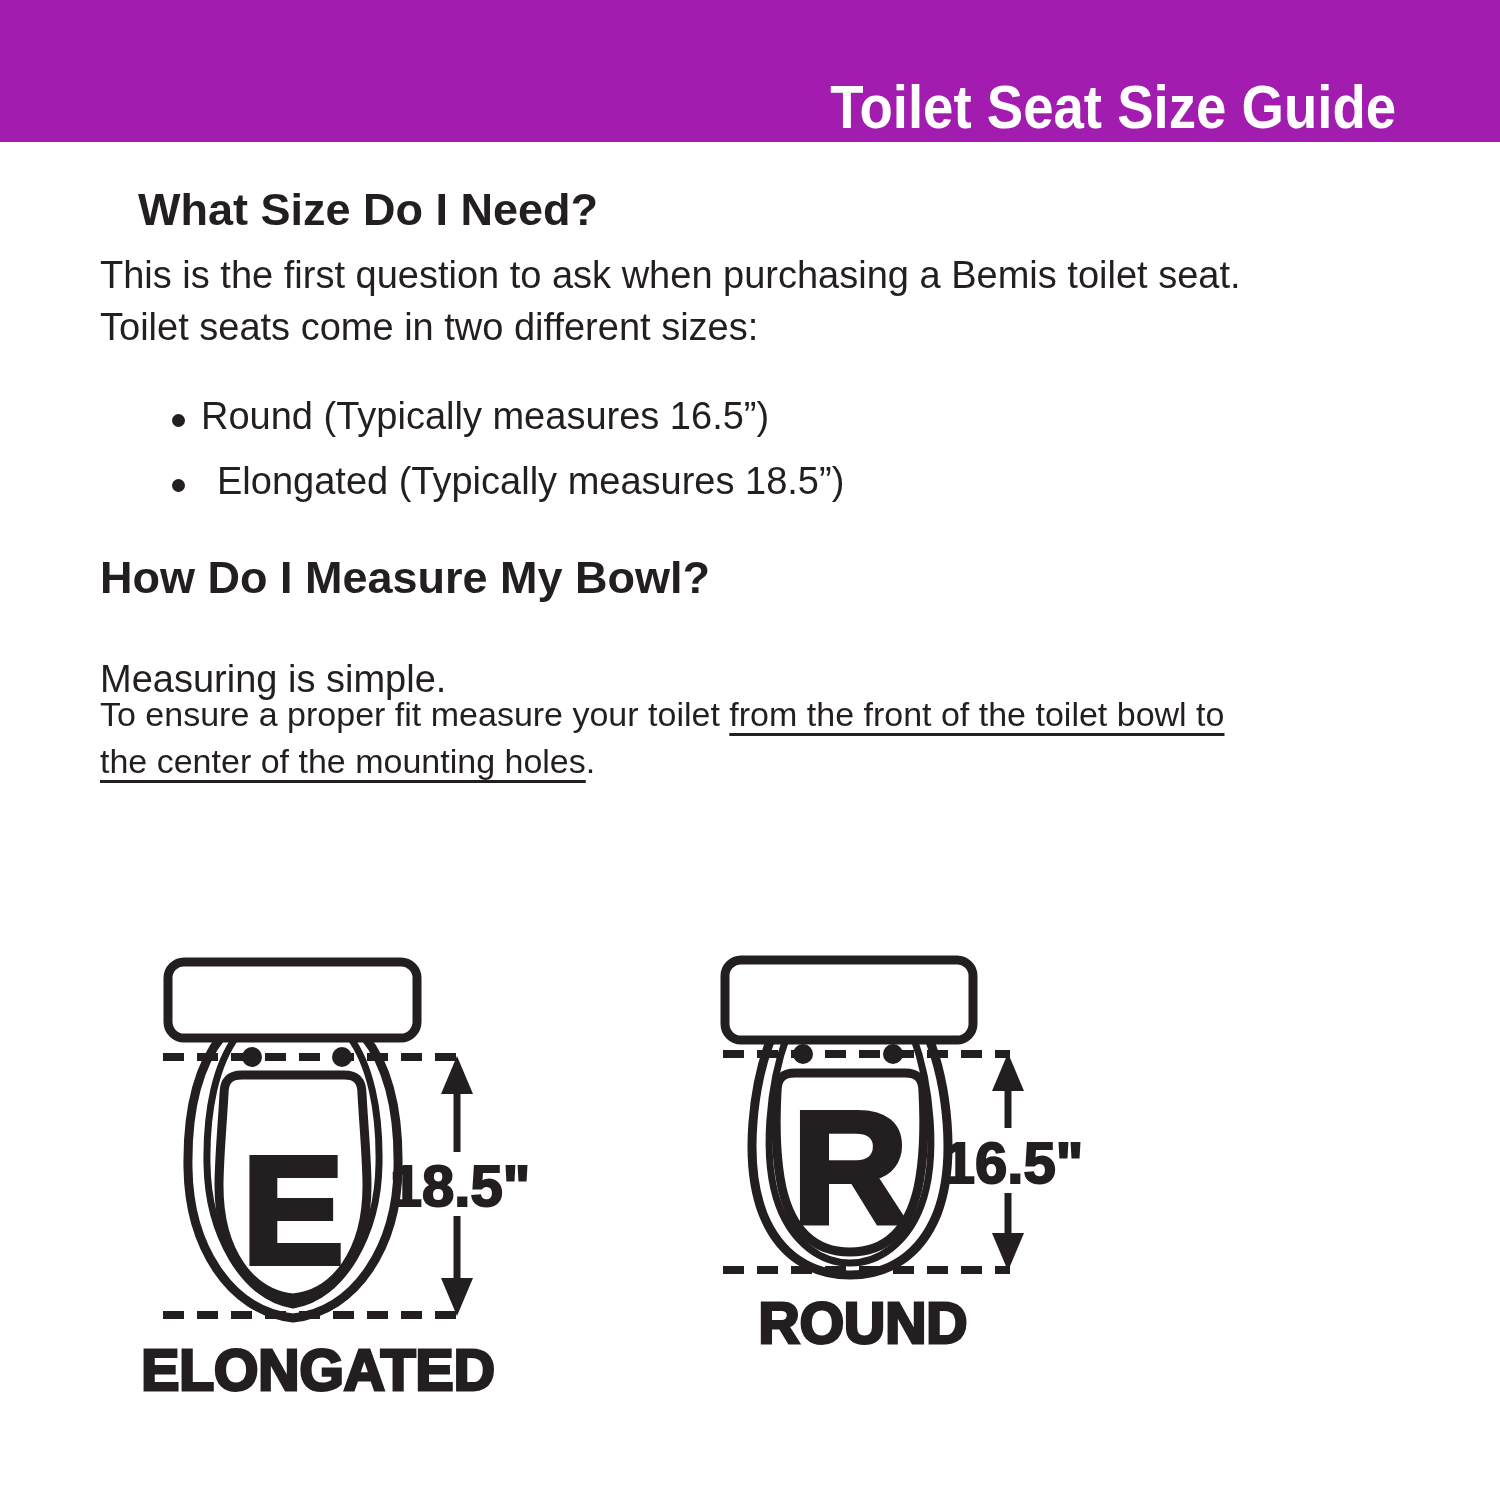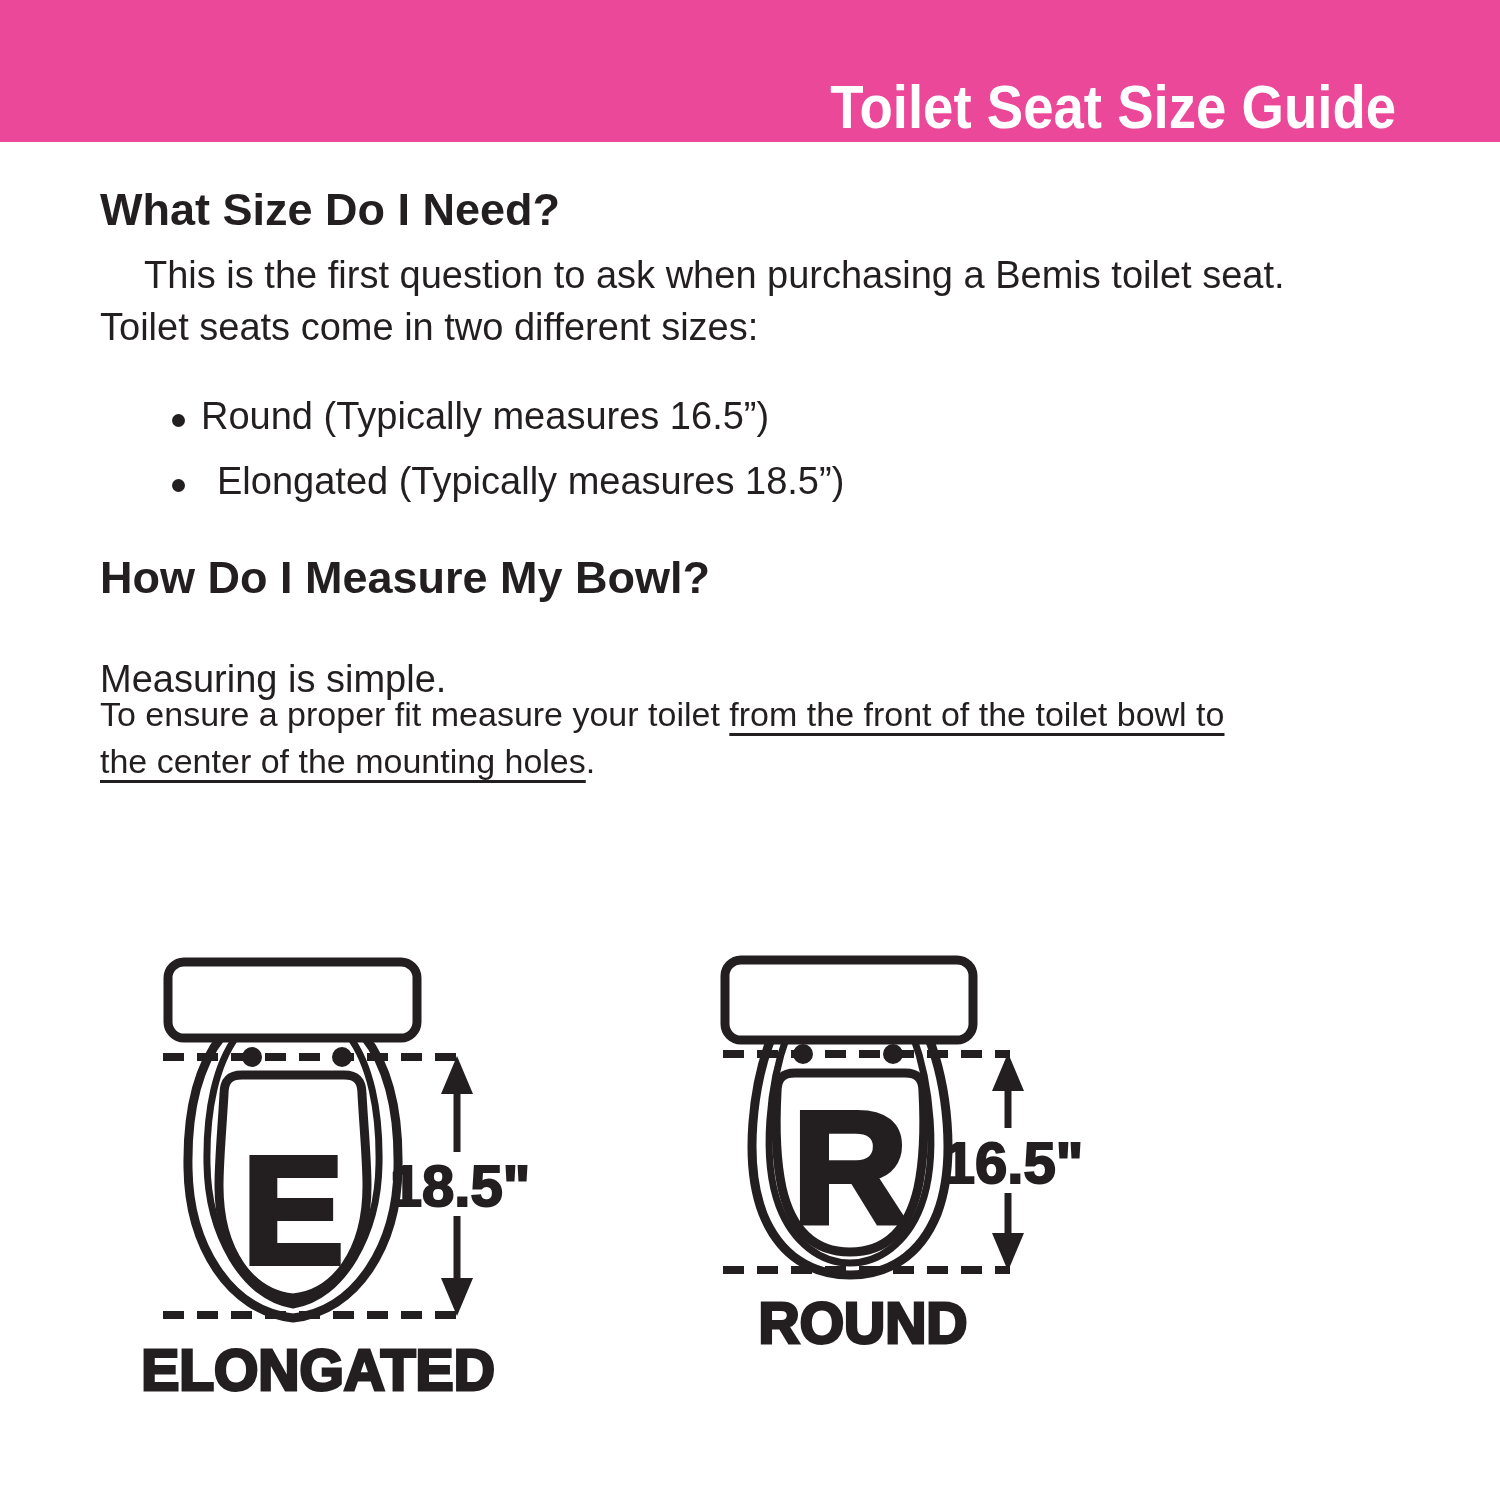--- a/index.html
+++ b/index.html
@@ -27,27 +27,27 @@
   .u-line{text-decoration:underline;text-decoration-thickness:3px;text-underline-offset:7px;}
   .bullet-row{left:172px;display:flex;align-items:flex-start;white-space:nowrap;}
   .bullet-dot{width:13px;height:13px;border-radius:50%;background:#231f20;margin:20px 16px 0 0;flex:0 0 auto;}
   .bullet-label{font-size:38px;line-height:44px;}
   sup.reg{font-size:58%;position:relative;top:-0.42em;line-height:0;}
   .diagram-svg{left:0;top:930px;width:1500px;height:470px;}
 </style>
 </head>
 <body style="color: rgb(35, 31, 32);">
 
-<div class="abs header-bar" style="background-color: #ec4899;">
+<div class="abs header-bar" style="background-color: #a21caf;">
   <span class="header-title" style="color: rgb(255, 255, 255);">Toilet Seat Size Guide</span>
 </div>
 
-<div class="abs h-sec" style="top:187px;">What Size Do I Need?</div>
+<div class="abs h-sec" style="top:187px;margin-left:38px;">What Size Do I Need?</div>
 
-<div class="abs body-txt" style="top:256px;margin-left:44px;">This is the first question to ask when purchasing a Bemis toilet seat.</div>
+<div class="abs body-txt" style="top:256px;">This is the first question to ask when purchasing a Bemis toilet seat.</div>
 
 <div class="abs body-txt" style="top:308px;">Toilet seats come in two different sizes:</div>
 
 <div class="abs bullet-row" style="top:394px;">
   <span class="bullet-dot"></span>
   <span class="bullet-label">Round (Typically measures 16.5”)</span>
 </div>
 
 <div class="abs bullet-row" style="top:459px;gap:16px;">
   <span class="bullet-dot"></span>

